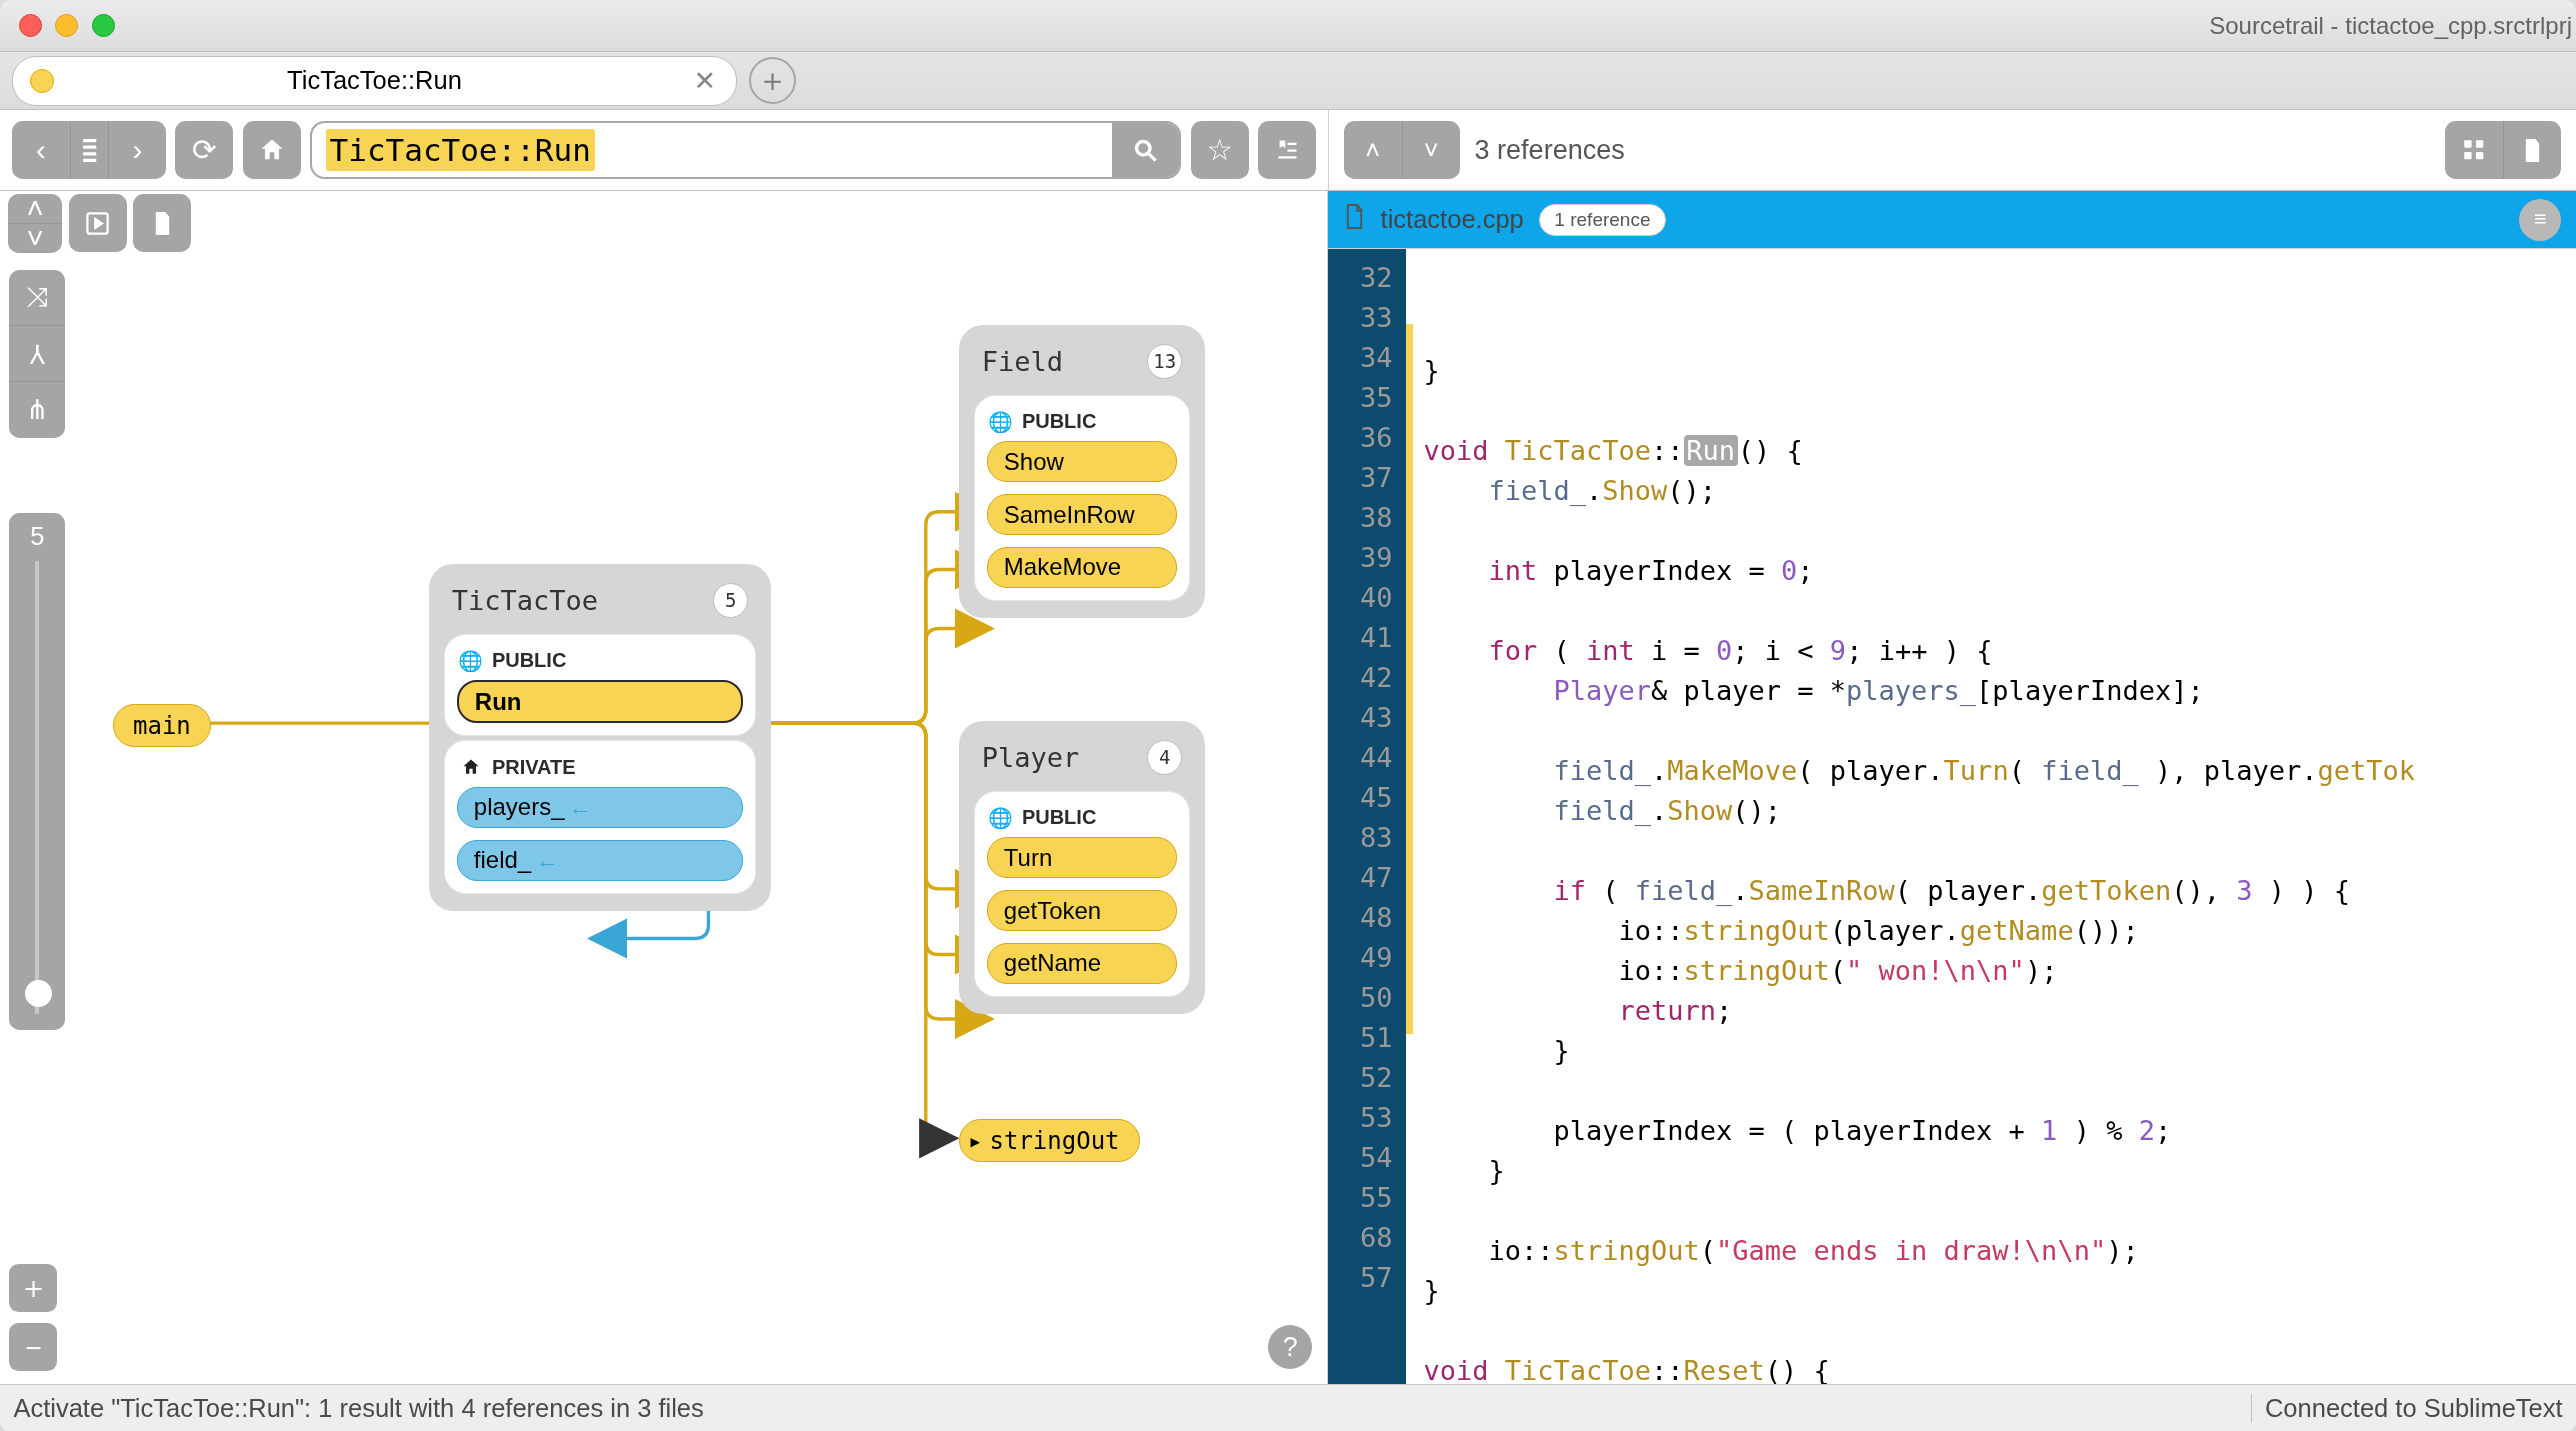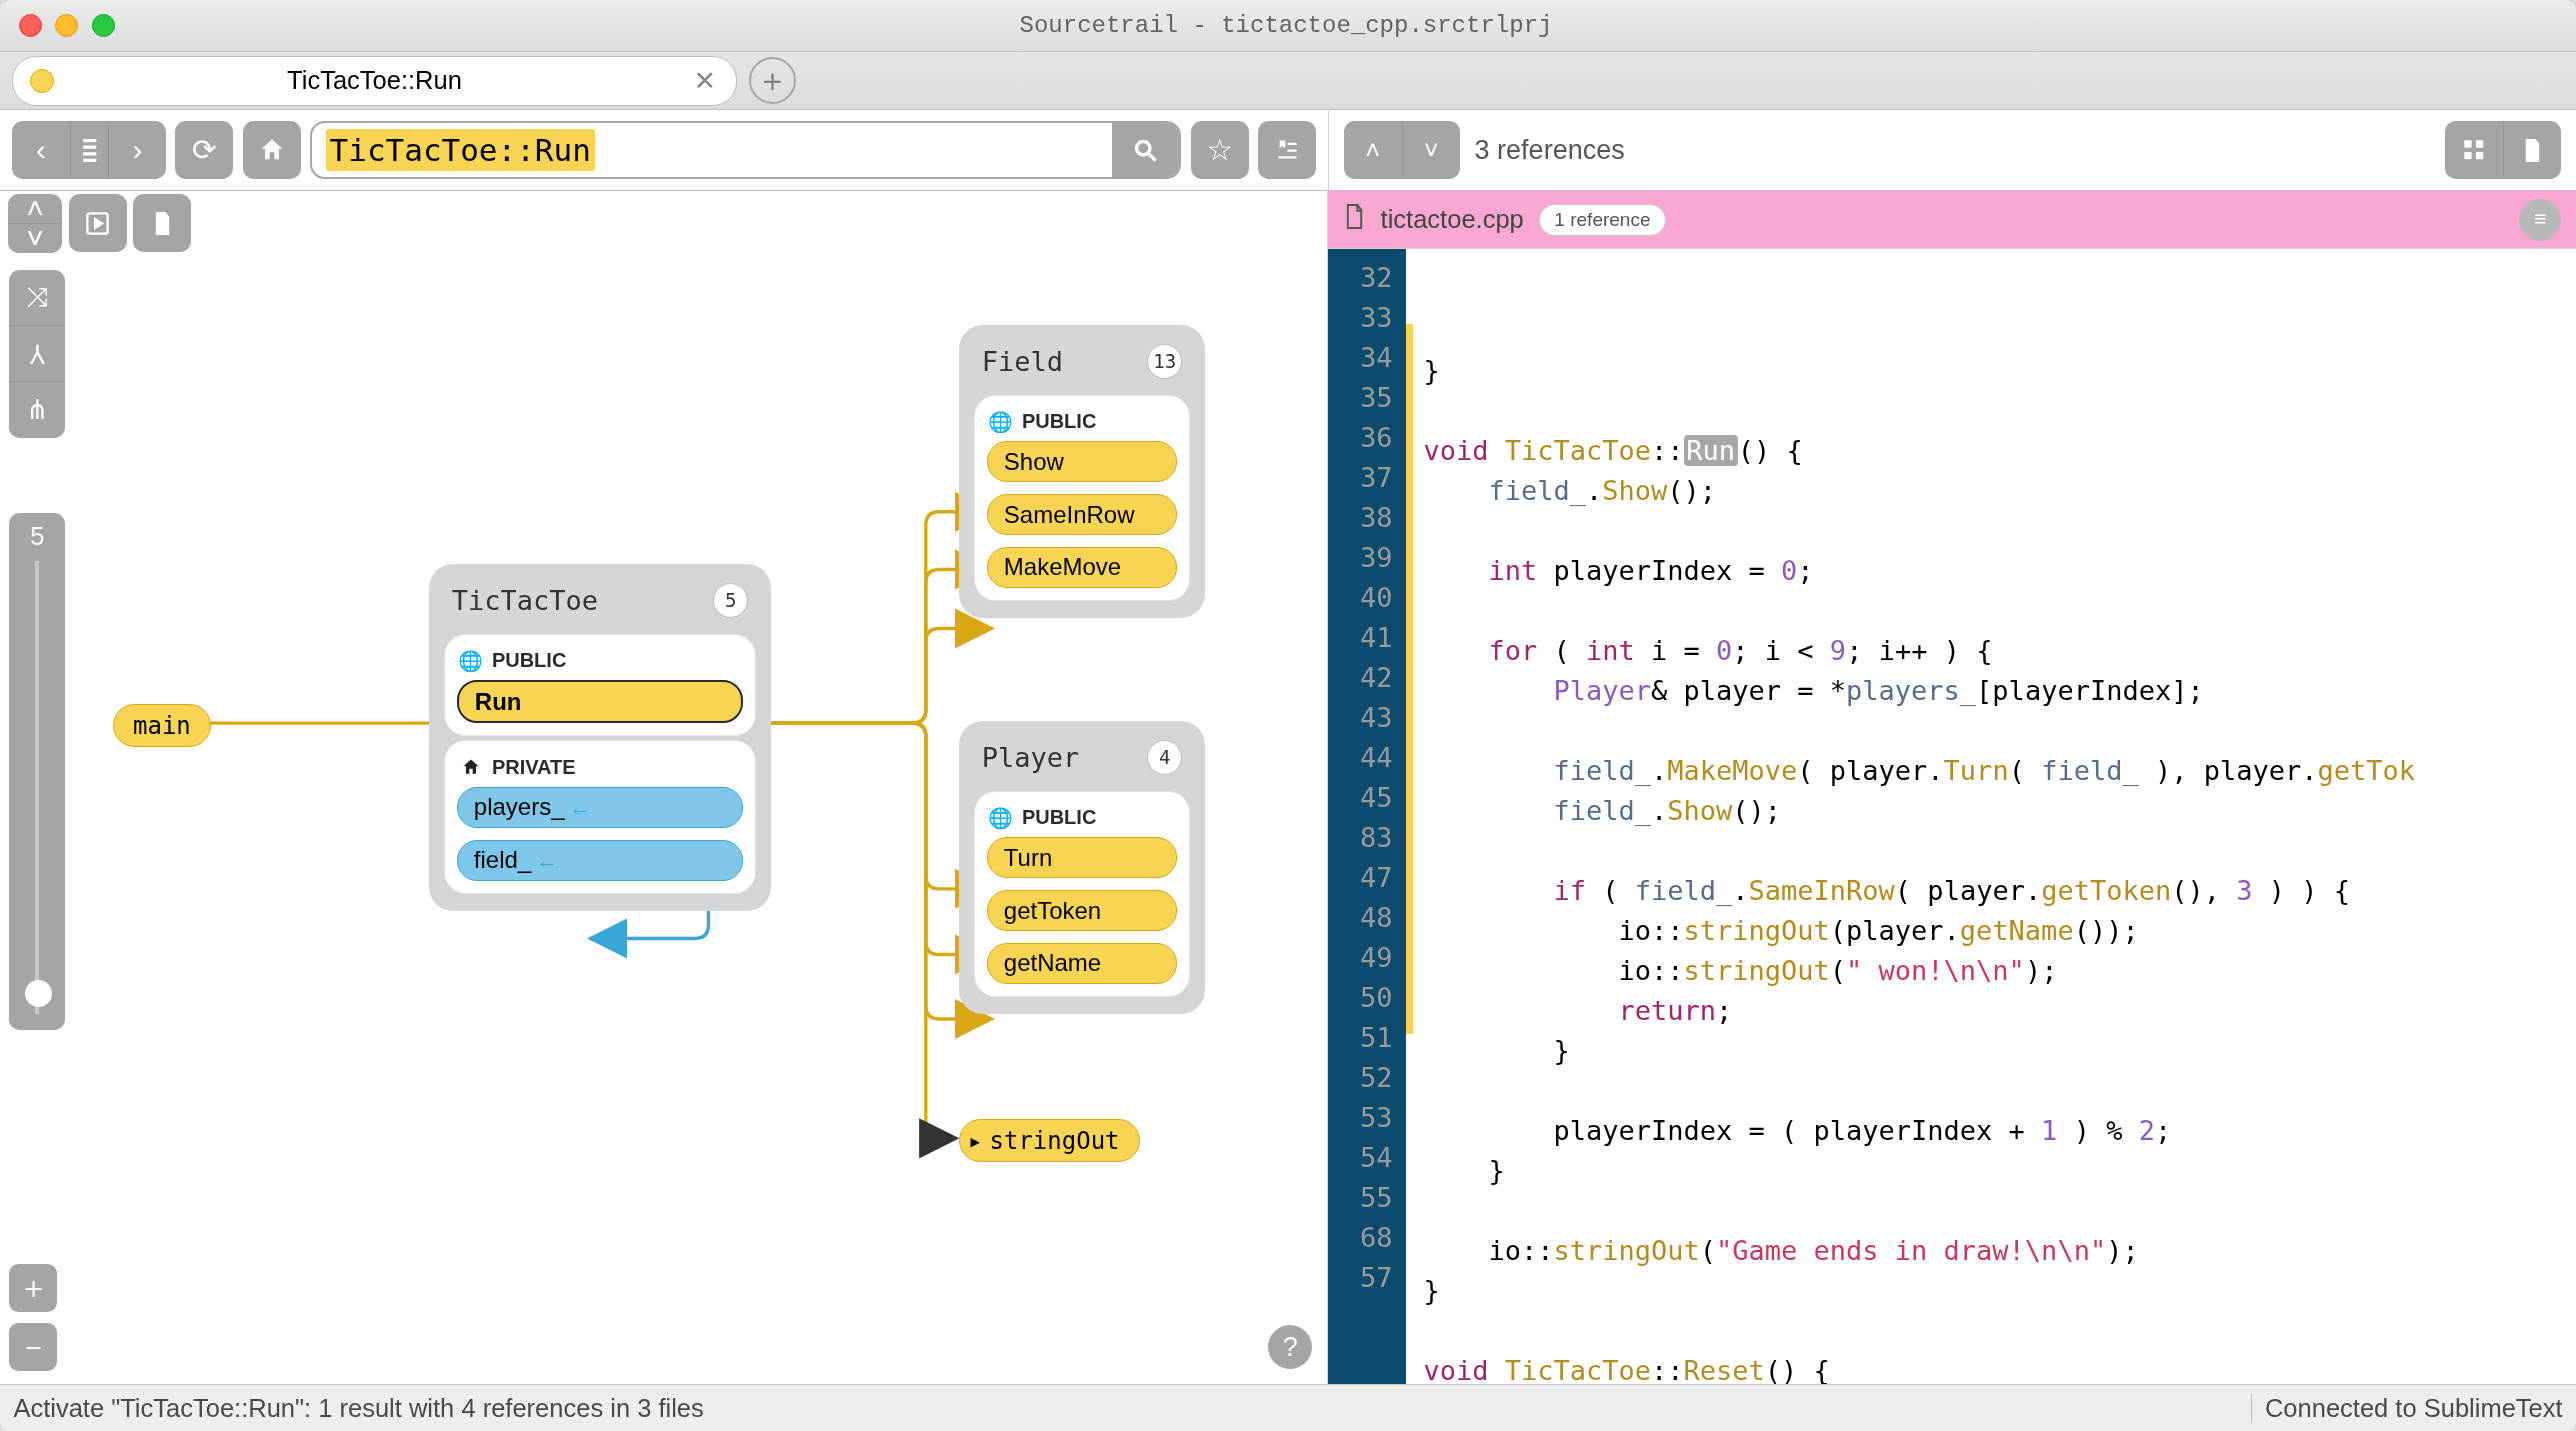--- a/index.html
+++ b/index.html
@@ -28,21 +28,21 @@
   html,body{margin:0;padding:0;font-family:-apple-system,Helvetica,Arial,sans-serif;background:#dcdcdc;height:100%;}
   *{box-sizing:border-box;}
   .window{display:flex;flex-direction:column;width:2576px;height:1432px;background:#f5f5f5;border-radius:12px;overflow:hidden;}
 
   .titlebar{height:52px;display:flex;align-items:center;background:linear-gradient(#ececec,#dcdcdc);border-bottom:0.7px solid #c0c0c0;padding:0 19px;font-size:24px;color:#444;position:relative;}
   .traffic{display:flex;gap:13.4px;}
   .dot{width:23px;height:23px;border-radius:50%;}
   .dot.red{background:#fb5f57;border:0.7px solid #e14038;}
   .dot.amber{background:#fbbd2e;border:0.7px solid #e09e12;}
   .dot.green{background:#28c840;border:0.7px solid #10a528;}
-  .title-text{position:absolute;left:0;right:4px;text-align:center;color:#636363;font-family:Liberation Mono, monospace;}
+  .title-text{position:absolute;left:0;right:4px;text-align:right;color:#636363;}
 
   .tabbar{height:58px;background:linear-gradient(#e5e5e5,#dcdcdc);border-bottom:0.7px solid #c1c1c1;display:flex;align-items:center;padding:0 12px;gap:12px;}
   .tab{height:50px;min-width:725px;background:#fff;border:1.3px solid #bdbdbd;border-radius:24px;display:flex;align-items:center;justify-content:center;font-size:25.5px;position:relative;}
   .tab .tab-bullet{position:absolute;left:17.4px;width:24px;height:24px;border-radius:50%;background:var(--hl);border:1.3px solid #e3a900;}
   .tab .tab-close{position:absolute;right:20px;color:#888;font-size:27px;}
   .tab-add{width:47px;height:47px;border:2px solid #a6a6a6;border-radius:50%;display:flex;align-items:center;justify-content:center;color:#7a7a7a;font-size:32px;}
 
   .toolzone{height:81px;display:flex;align-items:stretch;border-bottom:0.7px solid #c1c1c1;}
   .tool-left{flex:0 0 1328px;display:flex;align-items:center;padding:6.7px 12px;background:#fff;gap:9.4px;}
   .btn{width:58px;height:58px;border-radius:10.7px;background:var(--grey);display:flex;align-items:center;justify-content:center;color:#fff;font-size:29.5px;}
@@ -91,21 +91,21 @@
   .sect{background:#fff;border-radius:21.5px;padding:12px 12px;margin-top:4px;border:1.3px solid #e6e6e6}
   .secthdr{display:flex;align-items:center;gap:9.4px;font-size:20px;font-weight:700;color:#2b2b2b;font-family:Arial;margin:2.7px 2.7px 8px 2.7px}
   .ico{width:23px;height:23px;display:inline-flex;align-items:center;justify-content:center}
   .col{display:flex;flex-direction:column;gap:12px}
   .pill{display:inline-flex;align-items:center;border-radius:20px;padding:5.4px 16px;font-size:24px}
   .pill.y{background:var(--hl);border:1.3px solid #d7a716}
   .pill.yb{background:var(--hl);border:2.7px solid #2a2a2a;font-weight:700}
   .pill.b{background:var(--blue);border:1.3px solid var(--blue-bd);}
 
   .codepanel{flex:1;display:flex;flex-direction:column;background:#fff;min-width:0;}
-  .filebar{height:58px;border-bottom:0.7px solid #d0d0d0;background:#f9a8d4;display:flex;align-items:center;padding:0 14.8px;font-size:25.5px;color:#444;gap:14.8px;}
+  .filebar{height:58px;border-bottom:0.7px solid #d0d0d0;background:#0ea5e9;display:flex;align-items:center;padding:0 14.8px;font-size:25.5px;color:#444;gap:14.8px;}
   .filebar .ref{font-size:19px;background:#fff;border:1.3px solid #ccc;border-radius:20px;padding:4px 14.8px;color:#555}
   .filebar .burger{width:42px;height:42px;border-radius:50%;background:#b8b8b8;color:#fff;display:flex;align-items:center;justify-content:center;font-size:21.5px}
   .code{flex:1;overflow:hidden;font-family:Menlo,Consolas,monospace;font-size:27px;display:flex;}
   .gutter{width:78px;text-align:right;color:#9a9a9a;padding:9.4px 13.4px 9.4px 0;background:#0c4a6e;user-select:none}
   .lines{flex:1;padding:9.4px 0;position:relative;white-space:pre;overflow:hidden}
   .hlbar{position:absolute;left:0;top:75px;width:6.7px;height:710px;background:var(--hl);}
   .gutter div{height:40px;line-height:40px}
   .lines .ln{height:40px;line-height:40px;padding-left:17.4px;}
   .kw{color:var(--code-kw);} .fn{color:var(--code-fn);} .nm{color:var(--code-num);} .str{color:var(--code-str);} .ty{color:var(--code-type);} .mem{color:var(--code-mem);} .cls{color:var(--code-fn);} .sel{background:var(--sel);color:#fff;border-radius:4px;padding:0 2.7px}
 

